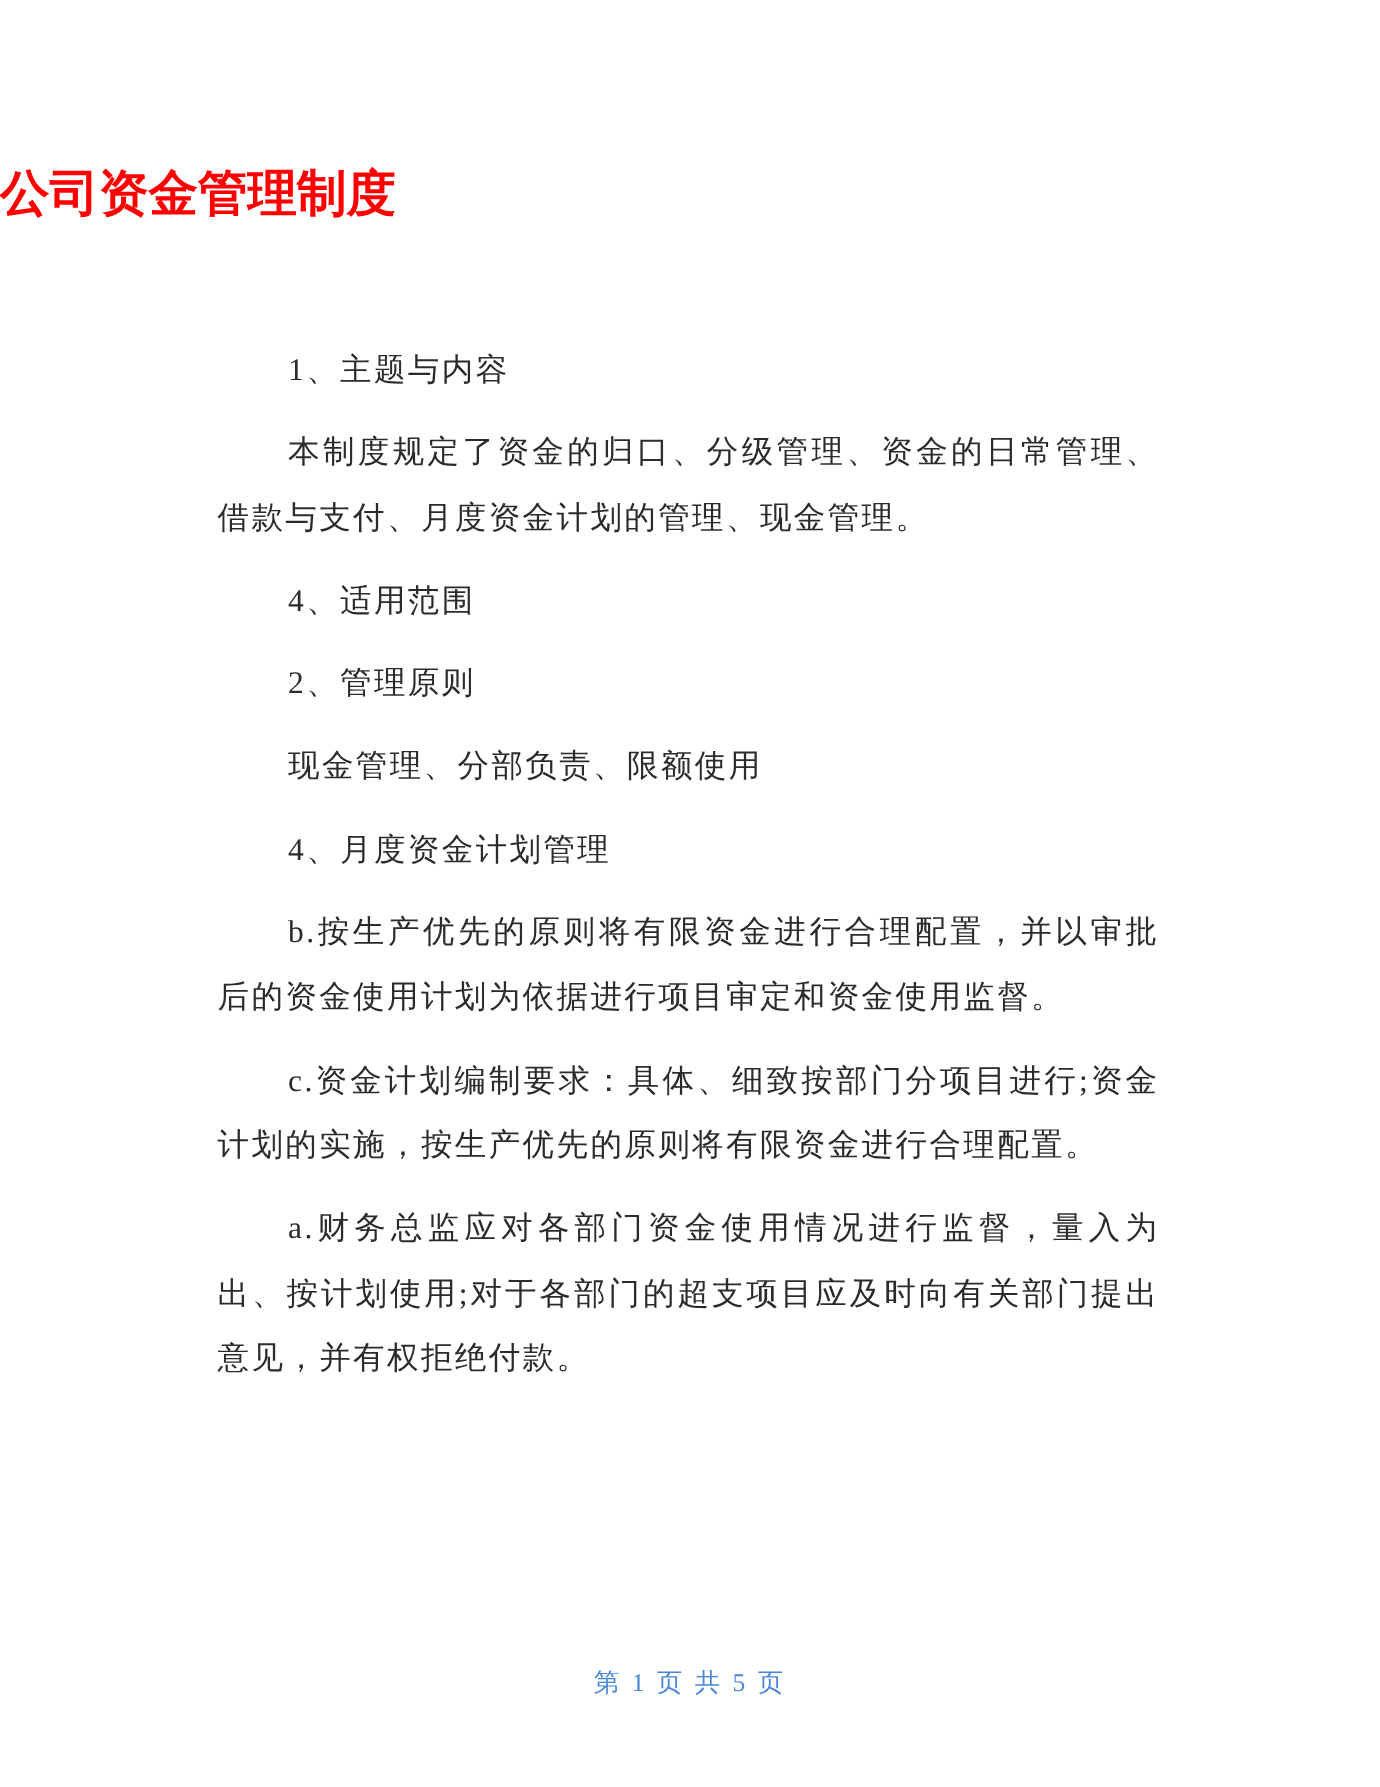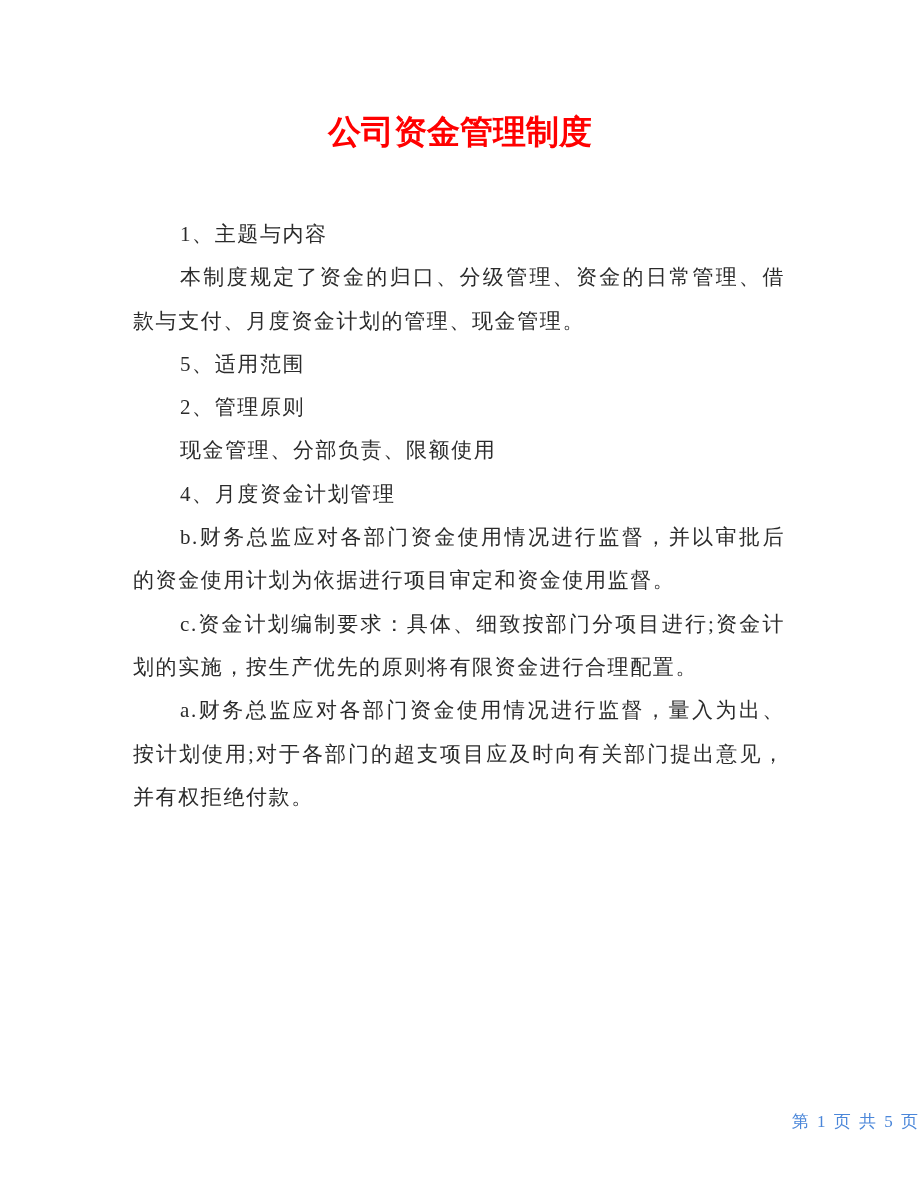--- a/index.html
+++ b/index.html
@@ -14,70 +14,69 @@
     background: #ffffff;
     overflow: hidden;
     font-family: "Liberation Serif", "DejaVu Serif", serif;
   }
   .doc-title {
     position: absolute;
     top: 112px;
     left: 0;
     width: 100%;
     margin: 0;
-    text-align: center;
-    font-family: Liberation Sans, sans-serif;
+    font-family: Liberation Mono, monospace;
     font-weight: bold;
     font-size: 33px;
     line-height: 40px;
     letter-spacing: 0px;
   }
   .doc-body {
     position: absolute;
     left: 133px;
     top: 213px;
     width: 652px;
     font-size: 21px;
     line-height: 43.3px;
     letter-spacing: 1.6px;
     color: #2b2b2b;
     text-align: justify;
   }
   .doc-body p {
-    margin: 0;
+    margin: 12px;
     padding: 0;
     text-indent: 47px;
   }
   .doc-footer {
     position: absolute;
     left: 0;
     top: 1110px;
     width: 100%;
-    text-align: right;
+    text-align: center;
     font-size: 17px;
     line-height: 24px;
     letter-spacing: 2px;
     font-family: "Liberation Serif", "DejaVu Serif", serif;
   }
 </style>
 </head>
 <body>
 
 <div class="page">
 
   <h1 class="doc-title" style="color: rgb(255, 0, 0);">公司资金管理制度</h1>
 
   <div class="doc-body" style="color: rgb(43, 43, 43);">
       <p>1、主题与内容</p>
       <p>本制度规定了资金的归口、分级管理、资金的日常管理、借款与支付、月度资金计划的管理、现金管理。</p>
-      <p>5、适用范围</p>
+      <p>4、适用范围</p>
       <p>2、管理原则</p>
       <p>现金管理、分部负责、限额使用</p>
       <p>4、月度资金计划管理</p>
-      <p>b.财务总监应对各部门资金使用情况进行监督，并以审批后的资金使用计划为依据进行项目审定和资金使用监督。</p>
+      <p>b.按生产优先的原则将有限资金进行合理配置，并以审批后的资金使用计划为依据进行项目审定和资金使用监督。</p>
       <p>c.资金计划编制要求：具体、细致按部门分项目进行;资金计划的实施，按生产优先的原则将有限资金进行合理配置。</p>
       <p>a.财务总监应对各部门资金使用情况进行监督，量入为出、按计划使用;对于各部门的超支项目应及时向有关部门提出意见，并有权拒绝付款。</p>
     </div>
 
   <div class="doc-footer" style="color: rgb(74, 134, 217);">
     <span>第 1 页 共 5 页</span>
   </div>
 
 </div>
 

